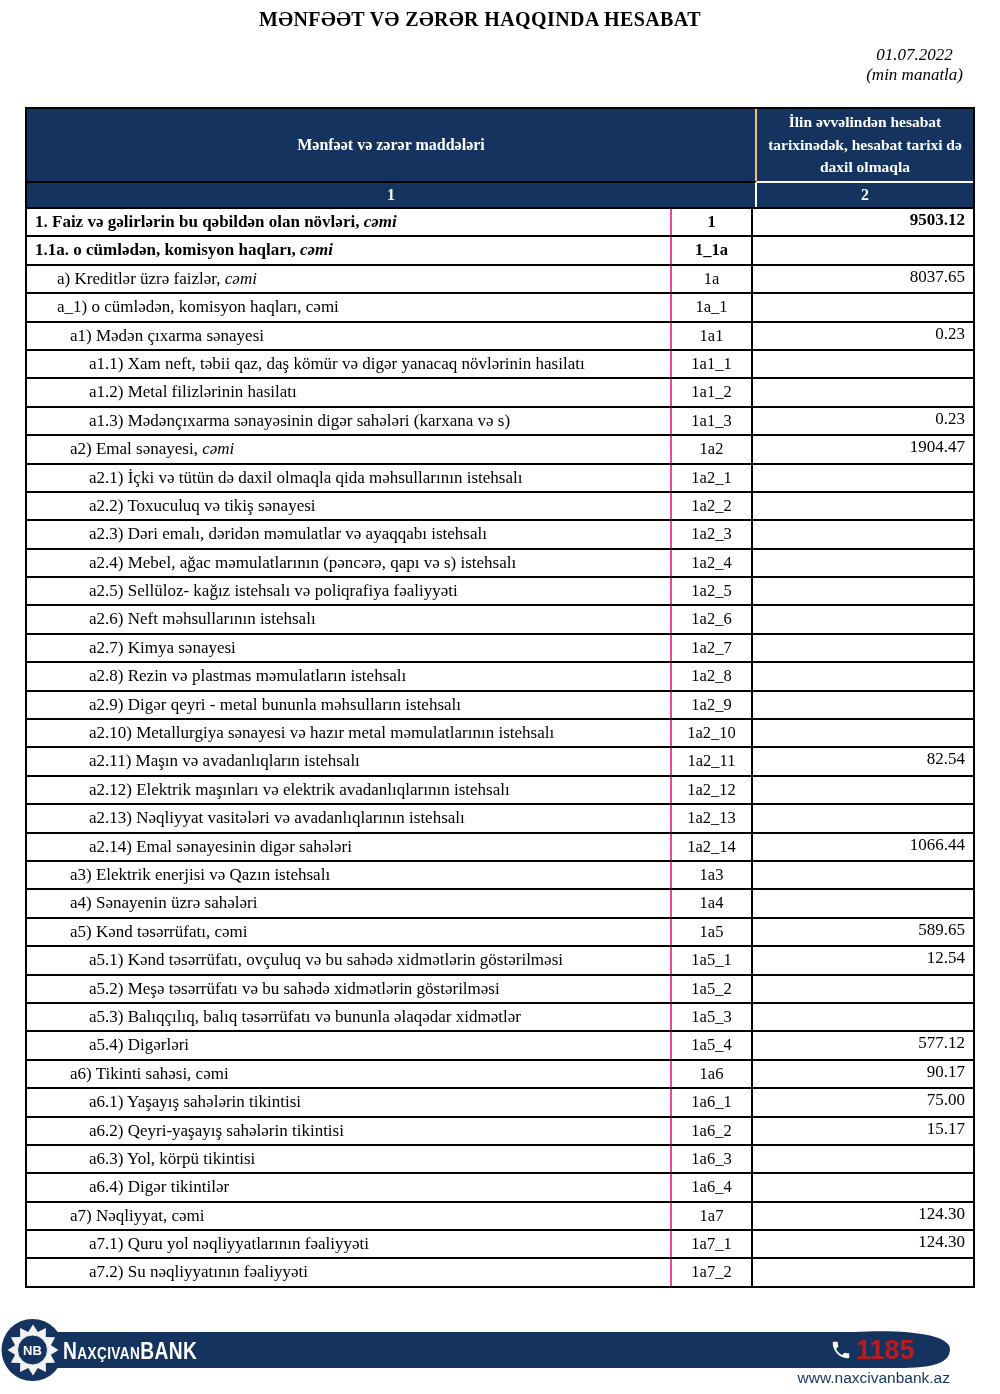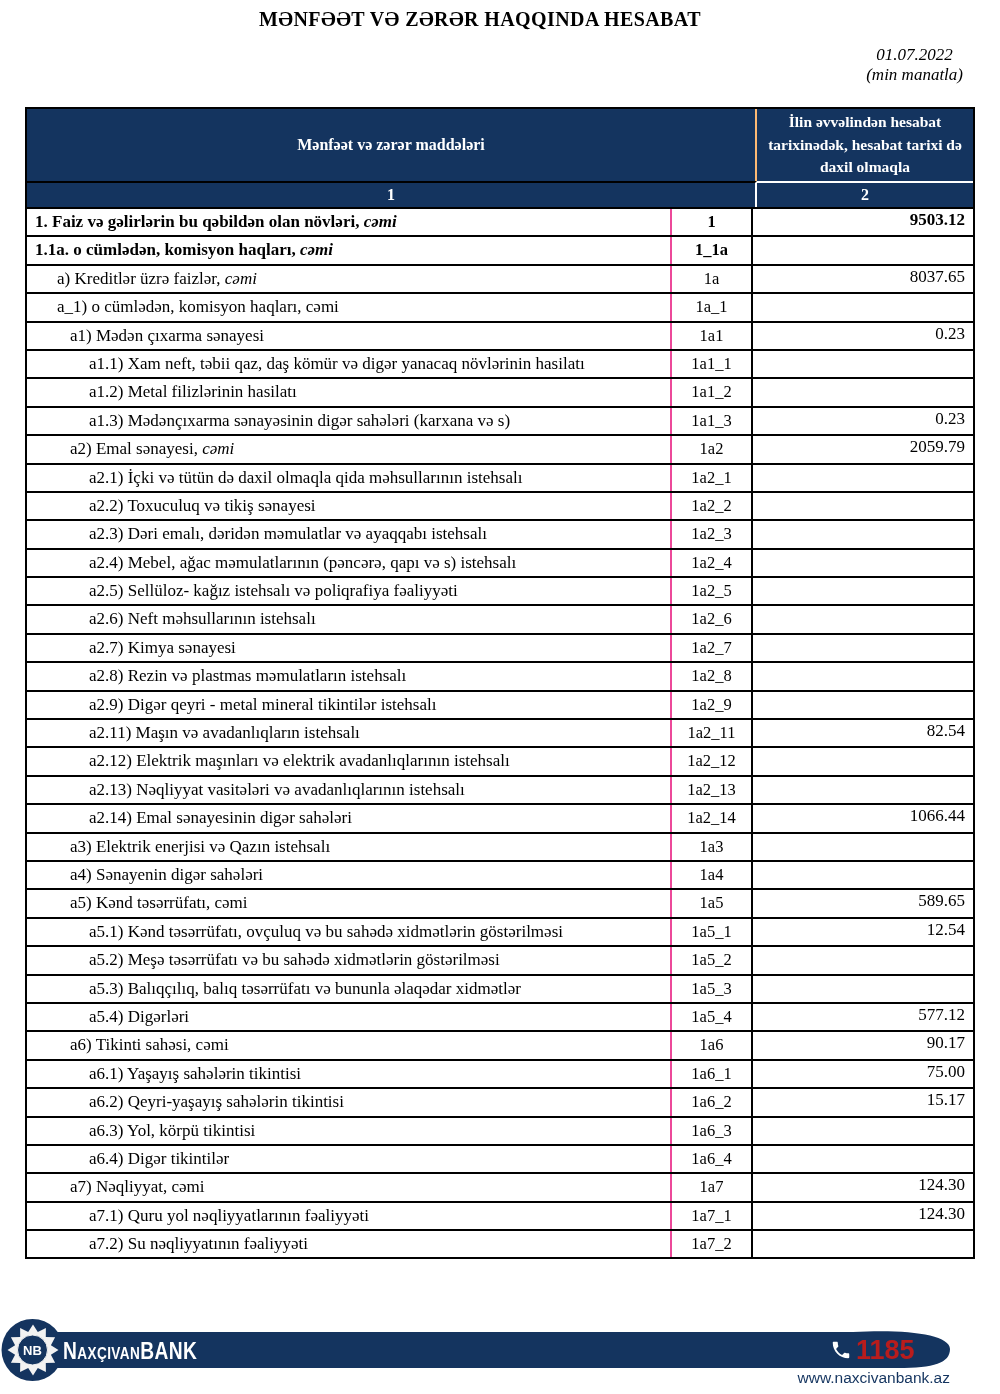--- a/index.html
+++ b/index.html
@@ -101,21 +101,21 @@
           <div class="c-value"></div>
         </div>
         <div class="row">
           <div class="c-label i3"><span>a1.3) Mədənçıxarma sənayəsinin digər sahələri (karxana və s)</span></div>
           <div class="c-code">1a1_3</div>
           <div class="c-value">0.23</div>
         </div>
         <div class="row">
           <div class="c-label i2"><span>a2) Emal sənayesi, </span><span class="it">cəmi</span></div>
           <div class="c-code">1a2</div>
-          <div class="c-value">2059.79</div>
+          <div class="c-value">1904.47</div>
         </div>
         <div class="row">
           <div class="c-label i3"><span>a2.1) İçki və tütün də daxil olmaqla qida məhsullarının istehsalı</span></div>
           <div class="c-code">1a2_1</div>
           <div class="c-value"></div>
         </div>
         <div class="row">
           <div class="c-label i3"><span>a2.2) Toxuculuq və tikiş sənayesi</span></div>
           <div class="c-code">1a2_2</div>
           <div class="c-value"></div>
@@ -144,22 +144,27 @@
           <div class="c-label i3"><span>a2.7) Kimya sənayesi</span></div>
           <div class="c-code">1a2_7</div>
           <div class="c-value"></div>
         </div>
         <div class="row">
           <div class="c-label i3"><span>a2.8) Rezin və plastmas məmulatların istehsalı</span></div>
           <div class="c-code">1a2_8</div>
           <div class="c-value"></div>
         </div>
         <div class="row">
-          <div class="c-label i3"><span>a2.9) Digər qeyri - metal mineral tikintilər istehsalı</span></div>
+          <div class="c-label i3"><span>a2.9) Digər qeyri - metal bununla məhsulların istehsalı</span></div>
           <div class="c-code">1a2_9</div>
+          <div class="c-value"></div>
+        </div>
+        <div class="row">
+          <div class="c-label i3"><span>a2.10) Metallurgiya sənayesi və hazır metal məmulatlarının istehsalı</span></div>
+          <div class="c-code">1a2_10</div>
           <div class="c-value"></div>
         </div>
         <div class="row">
           <div class="c-label i3"><span>a2.11) Maşın və avadanlıqların istehsalı</span></div>
           <div class="c-code">1a2_11</div>
           <div class="c-value">82.54</div>
         </div>
         <div class="row">
           <div class="c-label i3"><span>a2.12) Elektrik maşınları və elektrik avadanlıqlarının istehsalı</span></div>
           <div class="c-code">1a2_12</div>
@@ -174,21 +179,21 @@
           <div class="c-label i3"><span>a2.14) Emal sənayesinin digər sahələri</span></div>
           <div class="c-code">1a2_14</div>
           <div class="c-value">1066.44</div>
         </div>
         <div class="row">
           <div class="c-label i2"><span>a3) Elektrik enerjisi və Qazın istehsalı</span></div>
           <div class="c-code">1a3</div>
           <div class="c-value"></div>
         </div>
         <div class="row">
-          <div class="c-label i2"><span>a4) Sənayenin digər sahələri</span></div>
+          <div class="c-label i2"><span>a4) Sənayenin üzrə sahələri</span></div>
           <div class="c-code">1a4</div>
           <div class="c-value"></div>
         </div>
         <div class="row">
           <div class="c-label i2"><span>a5) Kənd təsərrüfatı, cəmi</span></div>
           <div class="c-code">1a5</div>
           <div class="c-value">589.65</div>
         </div>
         <div class="row">
           <div class="c-label i3"><span>a5.1) Kənd təsərrüfatı, ovçuluq və bu sahədə xidmətlərin göstərilməsi</span></div>

